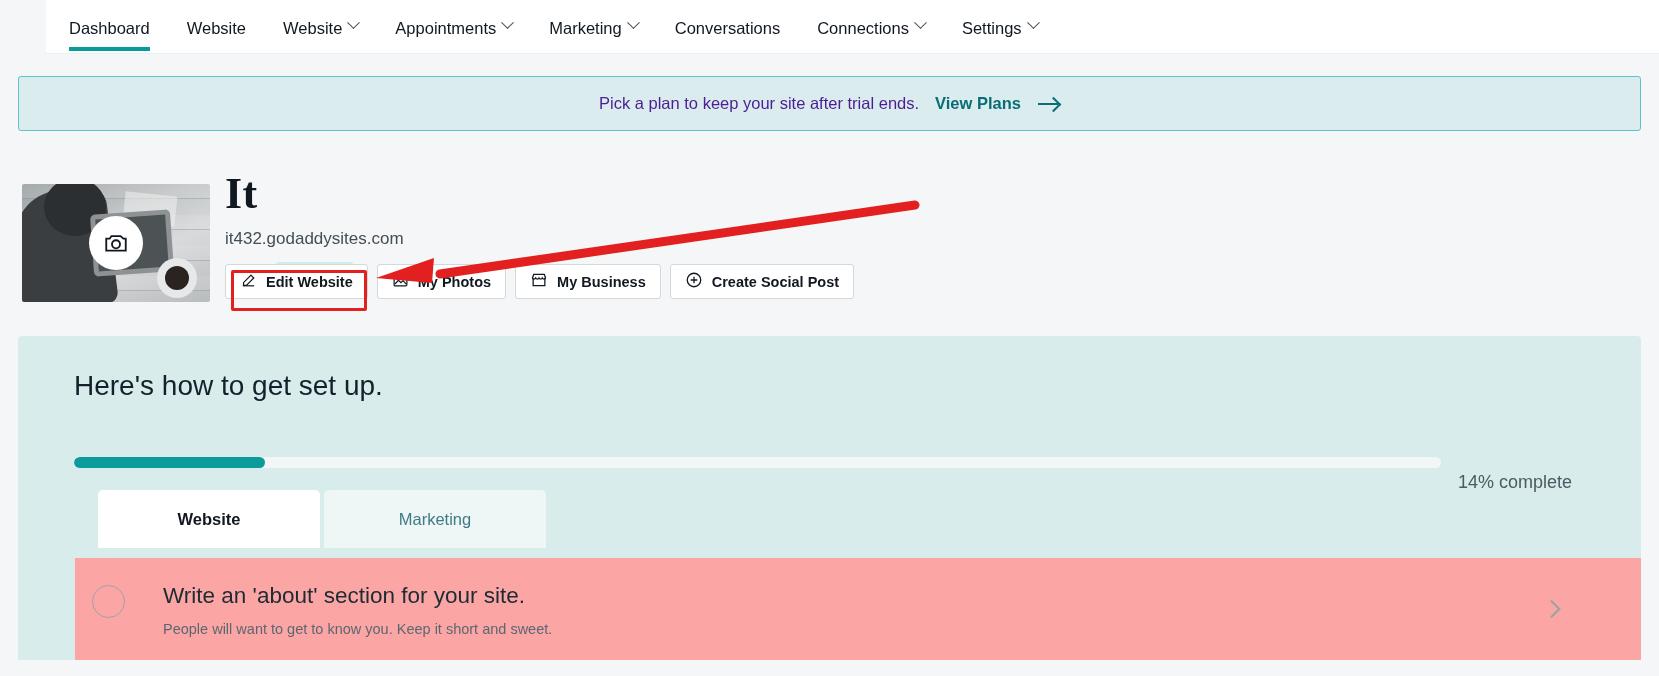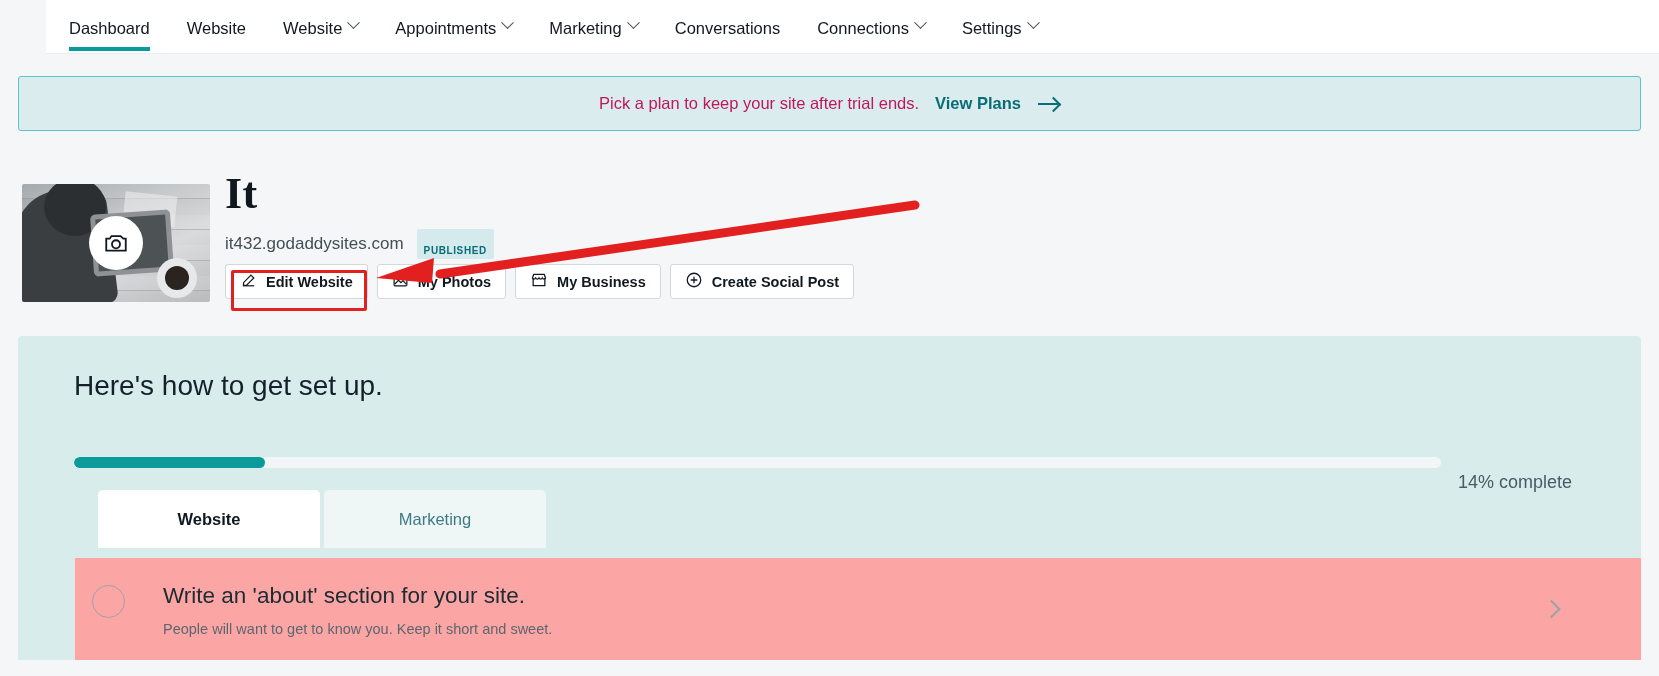--- a/index.html
+++ b/index.html
@@ -65,21 +65,21 @@
     background: #daeced;
     border: 1px solid #5fc3c7;
     border-radius: 3px;
     display: flex;
     align-items: center;
     justify-content: center;
     gap: 16px;
   }
   .banner-text {
     font-size: 16.5px;
-    color: #be185d;
+    color: #4c1d95;
   }
   .banner-link {
     display: flex;
     align-items: center;
     gap: 17px;
     font-size: 16.5px;
     font-weight: bold;
     color: #0a6d76;
     cursor: pointer;
   }
@@ -180,21 +180,21 @@
     left: 203px; top: -16px;
     font-family: "Liberation Serif", serif;
     font-weight: bold;
     font-size: 44px;
     color: #111820;
     letter-spacing: 0.5px;
   }
   .site-meta {
     position: absolute;
     left: 203px; top: 45px;
-    display: flex; align-items: center; gap: 13px;
+    display: flex; align-items: center; gap: 13px; flex-direction: column;
   }
   .site-url { font-size: 17px; color: #434f56; }
   .published-badge {
     background: #d4eaec;
     color: #0a6d76;
     font-size: 10px;
     font-weight: bold;
     letter-spacing: 0.6px;
     padding: 16px 7px 3px;
     border-radius: 2px;

